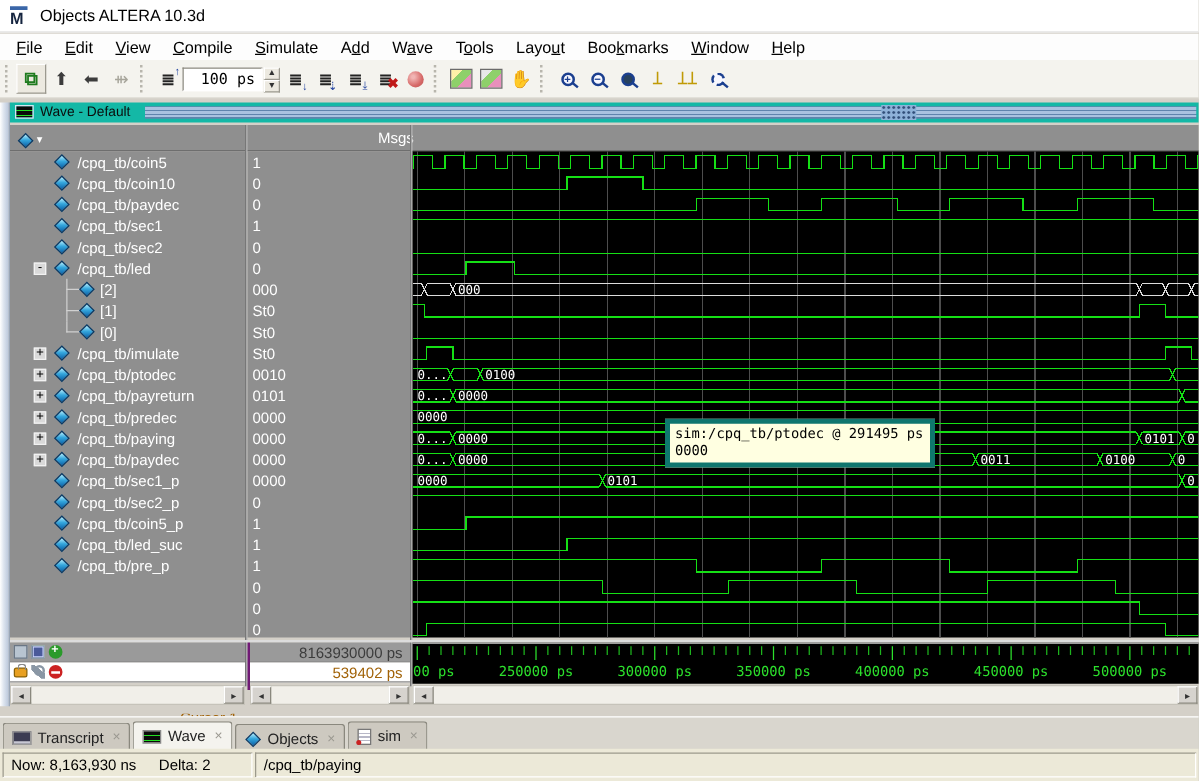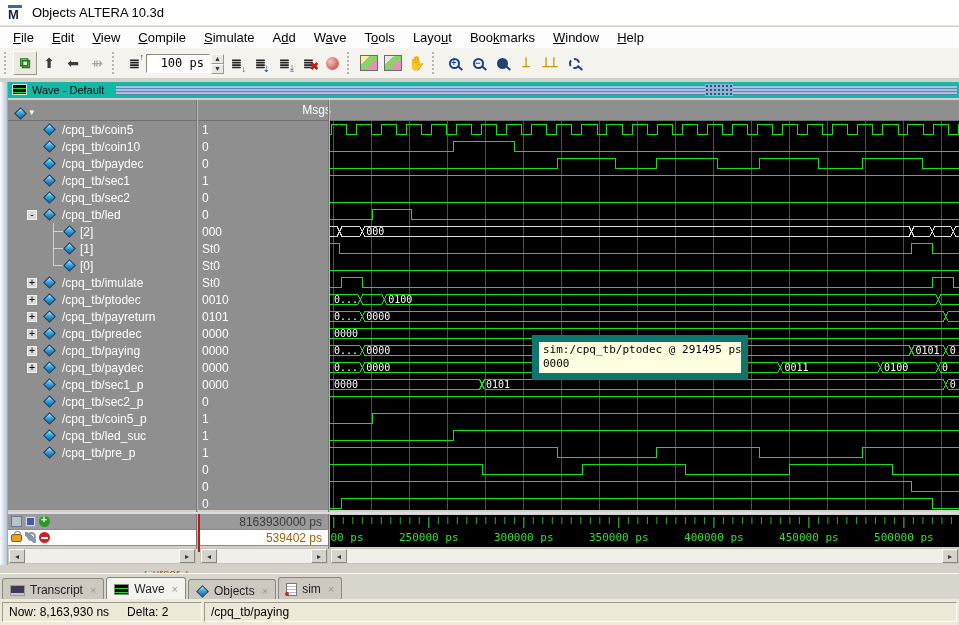--- a/index.html
+++ b/index.html
@@ -69,21 +69,21 @@
   .tree { position:absolute; left:45px; top:0; width:12px; height:17px; }
   .tree::before { content:""; position:absolute; left:0; top:0; width:1px; height:17px; background:#d0d0d0; }
   .tree.last::before { height:9px; }
   .tree::after { content:""; position:absolute; left:0; top:8px; width:11px; height:1px; background:#d0d0d0; }
   .val-cell { position:relative; height:17px; }
   .val-cell span { position:absolute; left:4px; top:2px; font-size:12px; color:#fff; white-space:nowrap; }
 
   
   .cursor-pane { position:absolute; left:8px; top:432px; width:951px; height:33px; border-top:2px solid #dcdcdc; }
   .cp-names { position:absolute; left:0; top:0; width:188px; height:33px; }
-  .cp-values { position:absolute; left:190px; top:0; width:130px; height:38px; border-left:2px solid #b91c1c; }
+  .cp-values { position:absolute; left:190px; top:0; width:130px; height:38px; border-left:2px solid #701a75; }
   .cp-row { position:relative; height:16px; border-bottom:1px solid #8a8a8a; font-size:12px; }
   .cp-now { background:#9a9a9a; color:#efefef; }
   .cp-cur { background:#ffffff; color:#a16207; }
   .cp-label { position:absolute; right:6px; top:1px;margin-top:36px; }
   .cp-val { position:absolute; right:6px; top:1px; }
   .cp-now .cp-val { color:#3c3c3c; }
   .cp-icons { position:absolute; left:3px; top:2px; display:flex; gap:3px; }
   .ci { width:11px; height:11px; display:inline-block; }
   .ci-clock { background:#b8c4d0; border:1px solid #6a7684; }
   .ci-monitor { background:#4a5a9a; border:1px solid #9aa; box-shadow:inset 0 0 0 1px #cdd6ff; }
@@ -98,21 +98,21 @@
   .cp-timeline { position:absolute; left:322px; top:0; width:629px; height:33px; background:#000; border-top:1px solid #d0d0d0; }
 
   
   .scroll-row { position:absolute; left:8px; top:467px; width:951px; height:18px; }
   .hscroll { position:absolute; top:1px; height:16px; background:#f1efe9; border:1px solid #c6c3ba; }
   .hs-btn { position:absolute; top:0; width:16px; height:14px; background:#d6d3ce; border:1px solid; border-color:#fff #8a887e #8a887e #fff; font-size:8px; color:#333; text-align:center; line-height:13px; }
   .hs-left { left:0; } .hs-right { right:0; }
   .wavewin-bottom { position:absolute; left:0; top:485px; width:959px; height:6px; background:#d4d0c8; }
 
   
-  .tooltip { position:absolute; left:532px; top:335px; width:216px; background:#ffffe1; border:7px solid #0f766e; padding:1px 4px 2px 4px; z-index:40; font-family:"DejaVu Sans Mono", monospace; font-size:11px; color:#000; line-height:14px; white-space:nowrap; }
+  .tooltip { position:absolute; left:532px; top:335px; width:216px; background:#ffffe1; border:4px solid #0f766e; padding:1px 4px 2px 4px; z-index:40; font-family:"DejaVu Sans Mono", monospace; font-size:11px; color:#000; line-height:14px; white-space:nowrap; }
 
   
   .tabbar { position:absolute; left:0; top:573px; width:959px; height:26px; background:#d9d6ce; border-top:1px solid #fff; padding-top:2px; }
   .tab { position:relative; display:inline-flex; align-items:center; gap:5px; height:23px; margin-left:2px; padding:0 7px; background:#cdc9c0; border:1px solid #8a887e; border-bottom:none; border-radius:3px 3px 0 0; font-size:12px; color:#222; top:1px; }
   .tab.active { background:#f4f3ee; height:24px; top:0; }
   .tab .x { color:#9a9890; font-size:11px; margin-left:2px; }
   .ticon { display:inline-block; }
   .icon-transcript { width:15px; height:11px; background:#3c3c52; border:1px solid #9a9a9a; box-shadow:inset 0 -2px 0 #c8c8d4; }
   .icon-wave { width:15px; height:11px; background:linear-gradient(#0a0a0a 0 3px,#22dd22 3px 4px,#0a0a0a 4px 7px,#22dd22 7px 8px,#0a0a0a 8px 100%); border:1px solid #888; }
   .icon-objects { width:9px; height:9px; transform:rotate(45deg); background:linear-gradient(135deg,#b8f0ff 0%,#35a7dd 45%,#0a5fa6 100%); border:1px solid #0a3a66; margin:0 2px; }

